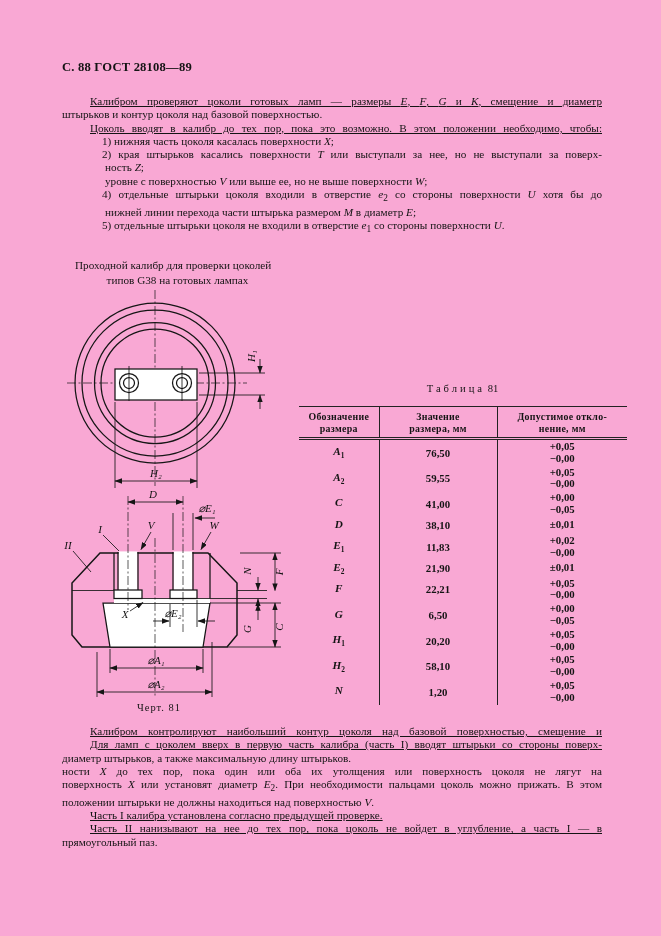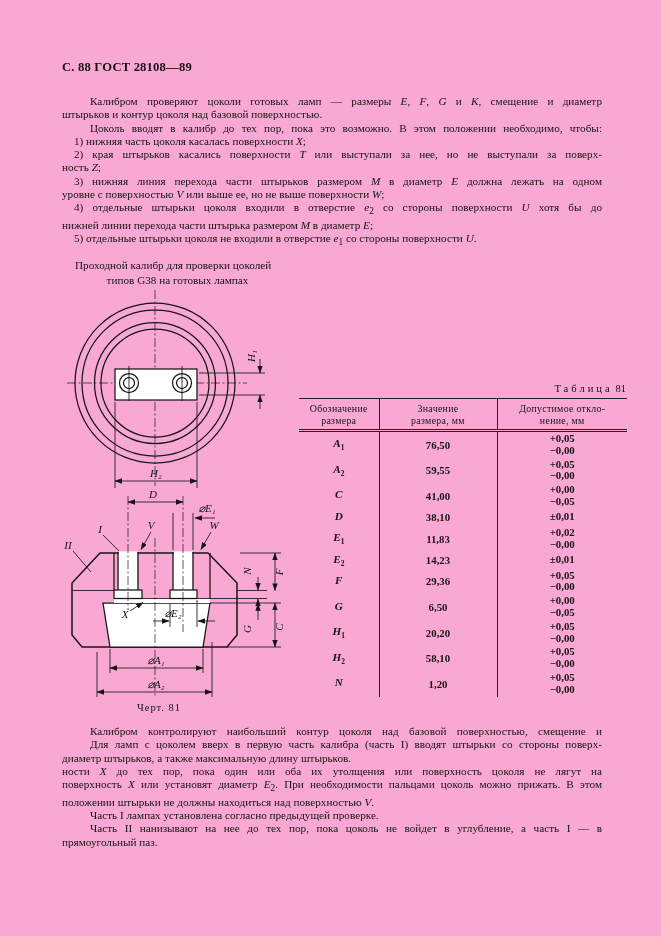--- a/index.html
+++ b/index.html
@@ -9,33 +9,33 @@
   }
   .page{position:absolute;left:0;top:0;width:661px;height:936px;background:#f9a8d4;overflow:hidden;}
 
   .doc-header{position:absolute;left:62px;top:60px;font-weight:bold;font-size:12.6px;letter-spacing:.2px;}
 
   .textblock{position:absolute;width:540px;font-size:11.2px;line-height:13.3px;}
   #intro{left:62px;top:95px;}
   #outro{left:62px;top:725px;}
   .ln{min-height:13.3px;}
   .just{text-align:justify;text-align-last:justify;}
-  .ind{text-indent:28px;}
-  .li{margin-left:12px;}
-  .licont{}
+  .ind{text-indent:28px;text-decoration:underline;}
+  .li{margin-left:40px;}
+  .licont{margin-left:43px;}
 
   .figcaption{position:absolute;left:75px;top:258px;width:205px;font-weight:normal;font-size:11.2px;line-height:15px;}
   .figcaption .c2{text-align:center;}
 
   
   .tablewrap{position:absolute;left:299px;top:383px;width:328px;}
-  .tabtitle{font-size:10.6px;text-align:right;margin-bottom:4px;padding-right:1px;}
+  .tabtitle{font-size:10.6px;text-align:center;margin-bottom:12px;padding-right:1px;}
   .tabtitle .w{letter-spacing:3px;}
   table{border-collapse:collapse;width:100%;border-top:1.4px solid #222;}
-  th{font-weight:normal;font-size:9.9px;letter-spacing:.3px;text-align:center;
+  th{font-weight:bold;font-size:9.9px;letter-spacing:.3px;text-align:center;
      padding:4px 2px 3px;border-bottom:3px double #222;line-height:11.5px;}
   .vline{border-left:1px solid #222;}
   td{text-align:center;vertical-align:middle;font-size:10.8px;padding:1px 2px;font-weight:bold;}
   td.sym i{font-size:11.2px;}
   td.sym sub{font-size:7.4px;}
   .tol div{line-height:11.8px;}
   col.c1{width:80px;}col.c2{width:118px;}col.c3{width:130px;}
 
   
   .drawing{position:absolute;left:55px;top:280px;}
@@ -54,21 +54,20 @@
 
   <div class="doc-header">С. 88 ГОСТ 28108—89</div>
 
   <div class="textblock" id="intro">
     <div class="ln just ind">Калибром проверяют цоколи готовых ламп — размеры <i>E</i>, <i>F</i>, <i>G</i> и <i>K</i>, смещение и диаметр</div>
     <div class="ln">штырьков и контур цоколя над базовой поверхностью.</div>
     <div class="ln just ind">Цоколь вводят в калибр до тех пор, пока это возможно. В этом положении необходимо, чтобы:</div>
     <div class="ln li">1) нижняя часть цоколя касалась поверхности <i>X</i>;</div>
     <div class="ln li just">2) края штырьков касались поверхности <i>T</i> или выступали за нее, но не выступали за поверх-</div>
     <div class="ln licont">ность <i>Z</i>;</div>
-    <div class="ln li just">3) нижняя линия перехода части штырьков размером <i>M</i> в диаметр <i>E</i> должна лежать на одном</div>
     <div class="ln licont">уровне с поверхностью <i>V</i> или выше ее, но не выше поверхности <i>W</i>;</div>
     <div class="ln li just">4) отдельные штырьки цоколя входили в отверстие <i>e</i><sub>2</sub> со стороны поверхности <i>U</i> хотя бы до</div>
     <div class="ln licont">нижней линии перехода части штырька размером <i>M</i> в диаметр <i>E</i>;</div>
     <div class="ln li">5) отдельные штырьки цоколя не входили в отверстие <i>e</i><sub>1</sub> со стороны поверхности <i>U</i>.</div>
   </div>
 
   <div class="figcaption">
     <div class="c1">Проходной калибр для проверки цоколей</div>
     <div class="c2">типов G38 на готовых лампах</div>
   </div>
@@ -258,28 +257,28 @@
         <tr>
           <td class="sym"><i>E</i><sub>1</sub></td>
           <td class="vline">11,83</td>
           <td class="vline tol">
               <div>+0,02</div>
               <div>−0,00</div>
             </td>
         </tr>
         <tr>
           <td class="sym"><i>E</i><sub>2</sub></td>
-          <td class="vline">14,23</td>
+          <td class="vline">21,90</td>
           <td class="vline tol">
               <div>±0,01</div>
             </td>
         </tr>
         <tr>
           <td class="sym"><i>F</i><sub></sub></td>
-          <td class="vline">29,36</td>
+          <td class="vline">22,21</td>
           <td class="vline tol">
               <div>+0,05</div>
               <div>−0,00</div>
             </td>
         </tr>
         <tr>
           <td class="sym"><i>G</i><sub></sub></td>
           <td class="vline">6,50</td>
           <td class="vline tol">
               <div>+0,00</div>
@@ -314,18 +313,18 @@
     </table>
   </div>
 
   <div class="textblock" id="outro">
     <div class="ln just ind">Калибром контролируют наибольший контур цоколя над базовой поверхностью, смещение и</div>
     <div class="ln just ind">Для ламп с цоколем вверх в первую часть калибра (часть I) вводят штырьки со стороны поверх-</div>
     <div class="ln">диаметр штырьков, а также максимальную длину штырьков.</div>
     <div class="ln just">ности <i>X</i> до тех пор, пока один или оба их утолщения или поверхность цоколя не лягут на</div>
     <div class="ln just">поверхность <i>X</i> или установят диаметр <i>E</i><sub>2</sub>. При необходимости пальцами цоколь можно прижать. В этом</div>
     <div class="ln">положении штырьки не должны находиться над поверхностью <i>V</i>.</div>
-    <div class="ln ind">Часть I лампах установлена согласно предыдущей проверке.</div>
+    <div class="ln ind">Часть I калибра установлена согласно предыдущей проверке.</div>
     <div class="ln just ind">Часть II нанизывают на нее до тех пор, пока цоколь не войдет в углубление, а часть I — в</div>
     <div class="ln">прямоугольный паз.</div>
   </div>
 
 </div>
 
 </body></html>

